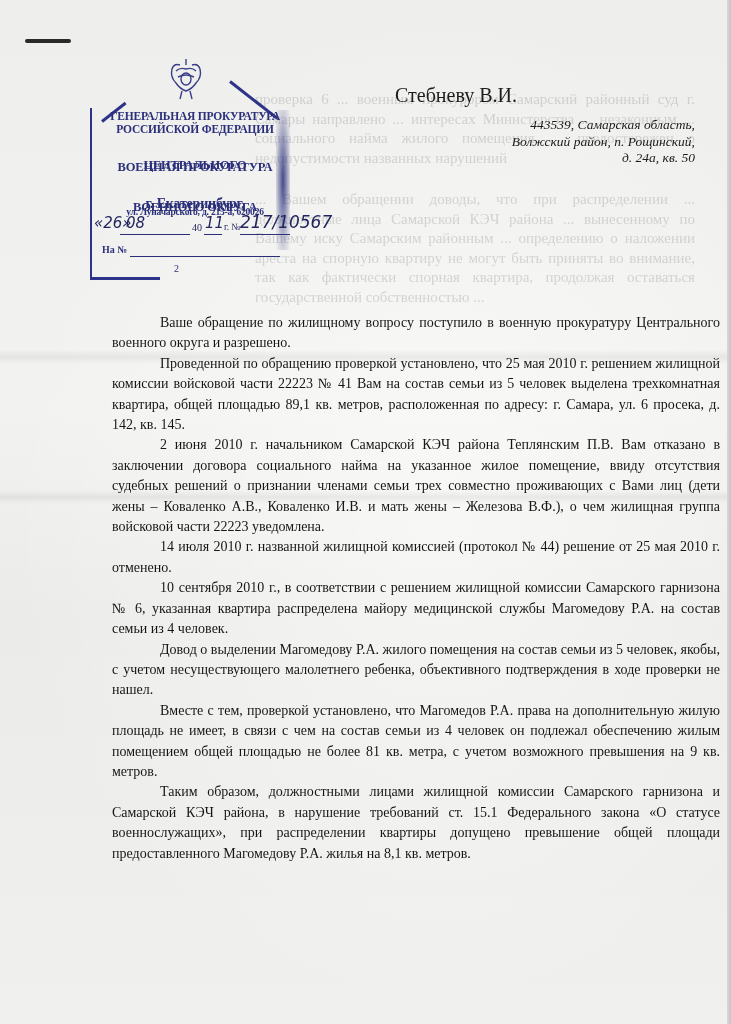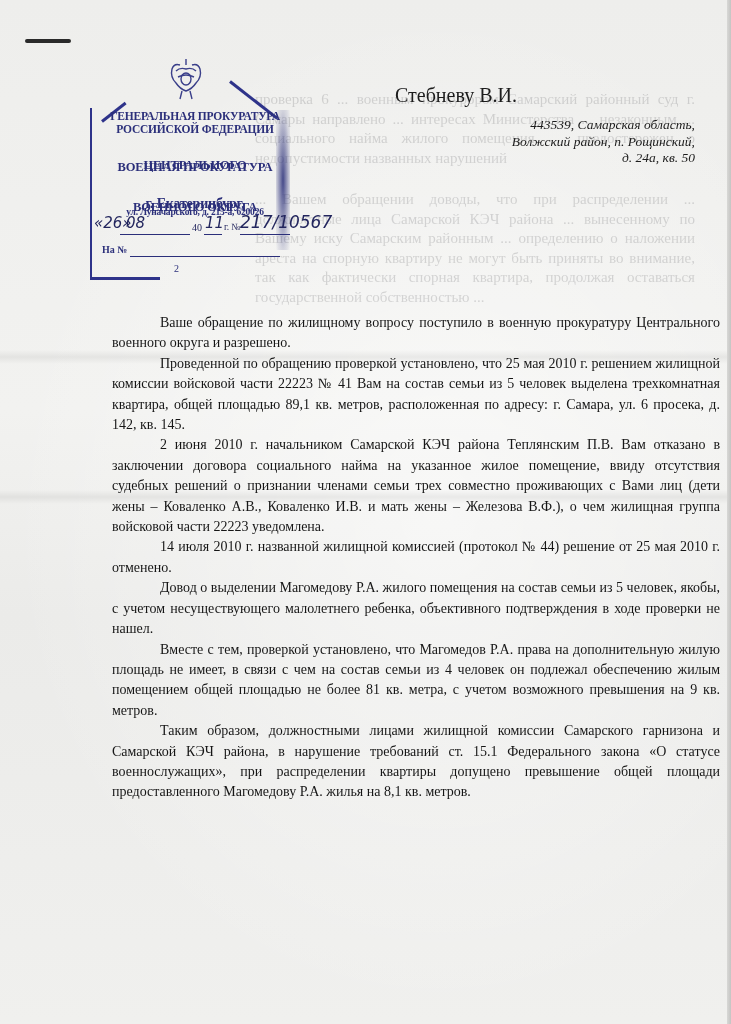--- a/index.html
+++ b/index.html
@@ -173,16 +173,17 @@
   <p class="addr-line">443539, Самарская область,</p>
   <p class="addr-line">Волжский район, п. Рощинский,</p>
   <p class="addr-line">д. 24а, кв. 50</p>
 </div>
 
 <div class="body-text">
   <p>Ваше обращение по жилищному вопросу поступило в военную прокуратуру Центрального военного округа и разрешено.</p>
   <p>Проведенной по обращению проверкой установлено, что 25 мая 2010 г. решением жилищной комиссии войсковой части 22223 № 41 Вам на состав семьи из 5 человек выделена трехкомнатная квартира, общей площадью 89,1 кв. метров, расположенная по адресу: г. Самара, ул. 6 просека, д. 142, кв. 145.</p>
   <p>2 июня 2010 г. начальником Самарской КЭЧ района Теплянским П.В. Вам отказано в заключении договора социального найма на указанное жилое помещение, ввиду отсутствия судебных решений о признании членами семьи трех совместно проживающих с Вами лиц (дети жены – Коваленко А.В., Коваленко И.В. и мать жены – Железова В.Ф.), о чем жилищная группа войсковой части 22223 уведомлена.</p>
   <p>14 июля 2010 г. названной жилищной комиссией (протокол № 44) решение от 25 мая 2010 г. отменено.</p>
+  <p>10 сентября 2010 г., в соответствии с решением жилищной комиссии Самарского гарнизона № 6, указанная квартира распределена майору медицинской службы Магомедову Р.А. на состав семьи из 4 человек.</p>
   <p>Довод о выделении Магомедову Р.А. жилого помещения на состав семьи из 5 человек, якобы, с учетом несуществующего малолетнего ребенка, объективного подтверждения в ходе проверки не нашел.</p>
   <p>Вместе с тем, проверкой установлено, что Магомедов Р.А. права на дополнительную жилую площадь не имеет, в связи с чем на состав семьи из 4 человек он подлежал обеспечению жилым помещением общей площадью не более 81 кв. метра, с учетом возможного превышения на 9 кв. метров.</p>
   <p>Таким образом, должностными лицами жилищной комиссии Самарского гарнизона и Самарской КЭЧ района, в нарушение требований ст. 15.1 Федерального закона «О статусе военнослужащих», при распределении квартиры допущено превышение общей площади предоставленного Магомедову Р.А. жилья на 8,1 кв. метров.</p>
 </div>
 
 </body></html>

